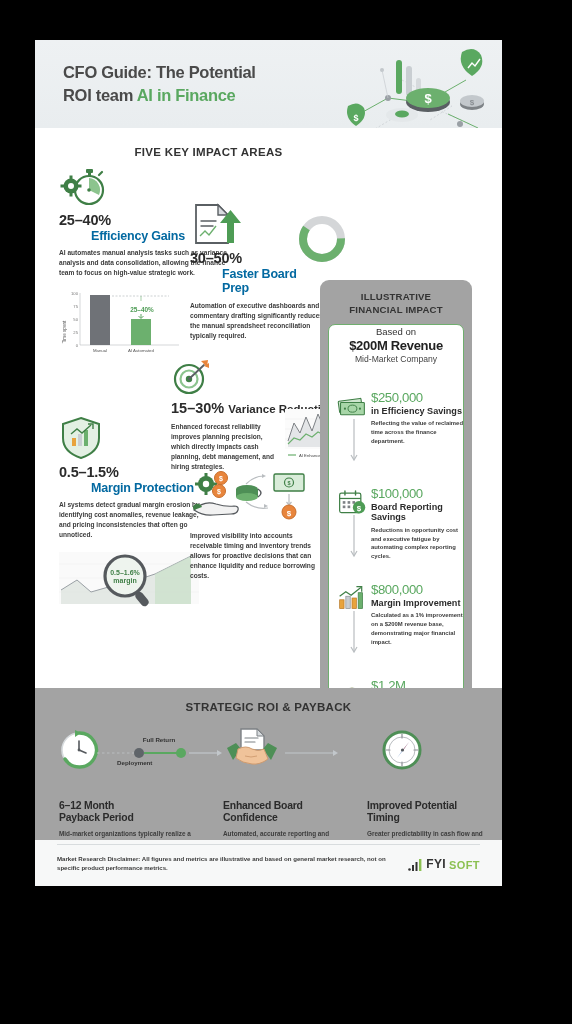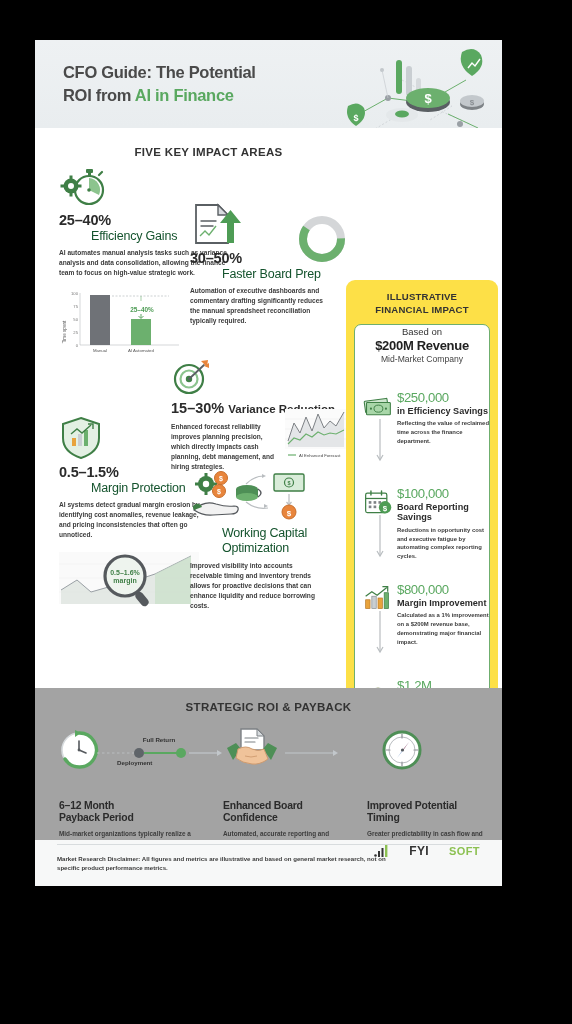--- a/index.html
+++ b/index.html
@@ -47,39 +47,38 @@
     color: #333;
     padding-top: 18px;
     margin-left: -120px;
   }
   .impact-block { position: absolute; }
   .impact-num {
     font-size: 14.5px; font-weight: bold; color: #2b2b2b; line-height:1.15;
     letter-spacing: -0.2px;
   }
   .impact-head {
-    font-size: 12.5px; font-weight: normal; color: #14532d; line-height: 1.18;
+    font-size: 12.5px; font-weight: bold; color: #0369a1; line-height: 1.18;
     letter-spacing: -0.2px;
     padding-left: 32px;
   }
   .impact-inline { font-size:14.5px; font-weight:bold; color:#2b2b2b; line-height:1.2; }
   .impact-inline .sm { font-size: 11.5px; }
   .impact-body {
     font-size: 6.6px; font-weight: bold; color: #3c3c3c; line-height: 1.52;
     margin-top: 5px;
   }
 
   
   .panel {
     position: absolute;
     left: 285px; top: 152px;
     width: 152px; height: 452px;
-    background: #fde047;
+    background: #a3a3a3;
     border-radius: 9px;
-    margin-left: 26px;
   }
   .panel-title {
     text-align:center;
     font-size: 9.6px; font-weight: bold; color:#333;
     padding-top: 11px; line-height: 1.35; letter-spacing: 0.2px;
   }
   .panel-inner {
     position:absolute; left:8px; top:44px; right:8px; bottom:8px;
     background:#fff; border:1.4px solid #6fae6e; border-radius:7px;
   }
@@ -107,33 +106,33 @@
   .sblock .sh { font-size: 10.4px; font-weight:bold; color:#2b2b2b; line-height:1.2; letter-spacing:-0.2px;}
   .sblock .sb { font-size: 6.4px; font-weight:bold; color:#3c3c3c; line-height:1.5; margin-top:4px; }
 
   
   .footer { position:relative; height: 52px; background:#f7f8f8; }
   .footer hr { position:absolute; left:22px; right:22px; top:4px; border:0; border-top:1px solid #d8dcde; }
   .disclaimer {
     position:absolute; left:22px; top:14px; width:330px;
     font-size:6.1px; font-weight:bold; color:#3a3a3a; line-height:1.55;
   }
-  .logo { position:absolute; right:22px; top:4px; display:flex; align-items:center; gap:20px;}
+  .logo { position:absolute; right:22px; top:17px; display:flex; align-items:flex-end; gap:3px;}
   .logo .fyi { font-size:12px; font-weight:bold; color:#333; letter-spacing:0.4px;}
   .logo .soft { font-size:11px; font-weight:bold; color:#8cc152; letter-spacing:0.4px;}
 </style>
 </head>
 <body>
 
 <div class="page">
 
   <div class="header">
     <h1>
       <span>CFO Guide: The Potential</span><br>
-      <span>ROI from </span><span class="accent">AI in Finance</span>
+      <span>ROI team </span><span class="accent">AI in Finance</span>
     </h1>
 
     <svg class="hero-art" viewBox="0 0 190 112">
       <g stroke="#c7ccd0" stroke-width="0.7" fill="none" stroke-dasharray="2,2">
         <path d="M55 95 L110 62 L160 84"></path>
         <path d="M92 40 L142 66 L120 80"></path>
       </g>
       <g stroke="#6cb06e" stroke-width="1" fill="none">
         <path d="M42 78 L78 58 L110 62"></path>
         <path d="M128 56 L156 40"></path>
@@ -324,21 +323,20 @@
         <ellipse cx="57" cy="31" rx="11" ry="4" fill="#6cb06e"></ellipse>
         <path d="M68 23 q6 4 0 8" fill="none" stroke="#55595d" stroke-width="1.4"></path>
         <rect x="84" y="8" width="30" height="17" rx="1.5" fill="#d9ecd9" stroke="#3f7f46" stroke-width="1.4"></rect>
         <circle cx="99" cy="16.5" r="4.5" fill="none" stroke="#3f7f46" stroke-width="1.2"></circle>
         <text x="99" y="19" font-size="5.5" font-weight="bold" fill="#3f7f46" text-anchor="middle" font-family="Liberation Sans, sans-serif">$</text>
         <line x1="99" y1="28" x2="99" y2="38" stroke="#b9bdc0" stroke-width="1.2"></line>
         <path d="M96.5 36 l2.5 3 l2.5 -3" fill="none" stroke="#b9bdc0" stroke-width="1.2"></path>
         <circle cx="99" cy="46" r="7" fill="#e8853c" stroke="#c96f2c" stroke-width="1"></circle>
         <text x="99" y="49.5" font-size="8" font-weight="bold" fill="#fff" text-anchor="middle" font-family="Liberation Sans, sans-serif">$</text>
       </svg>
-      <div class="impact-head" style="font-size:12.5px;">Working Capital Optimization</div>
       <div class="impact-body">Improved visibility into accounts receivable timing and inventory trends allows for proactive decisions that can enhance liquidity and reduce borrowing costs.</div>
     </div>
 
     <div class="panel">
       <div class="panel-title">
         <span>ILLUSTRATIVE</span><br>
         <span>FINANCIAL IMPACT</span>
       </div>
       <div class="panel-inner">
         <div class="based-on">

